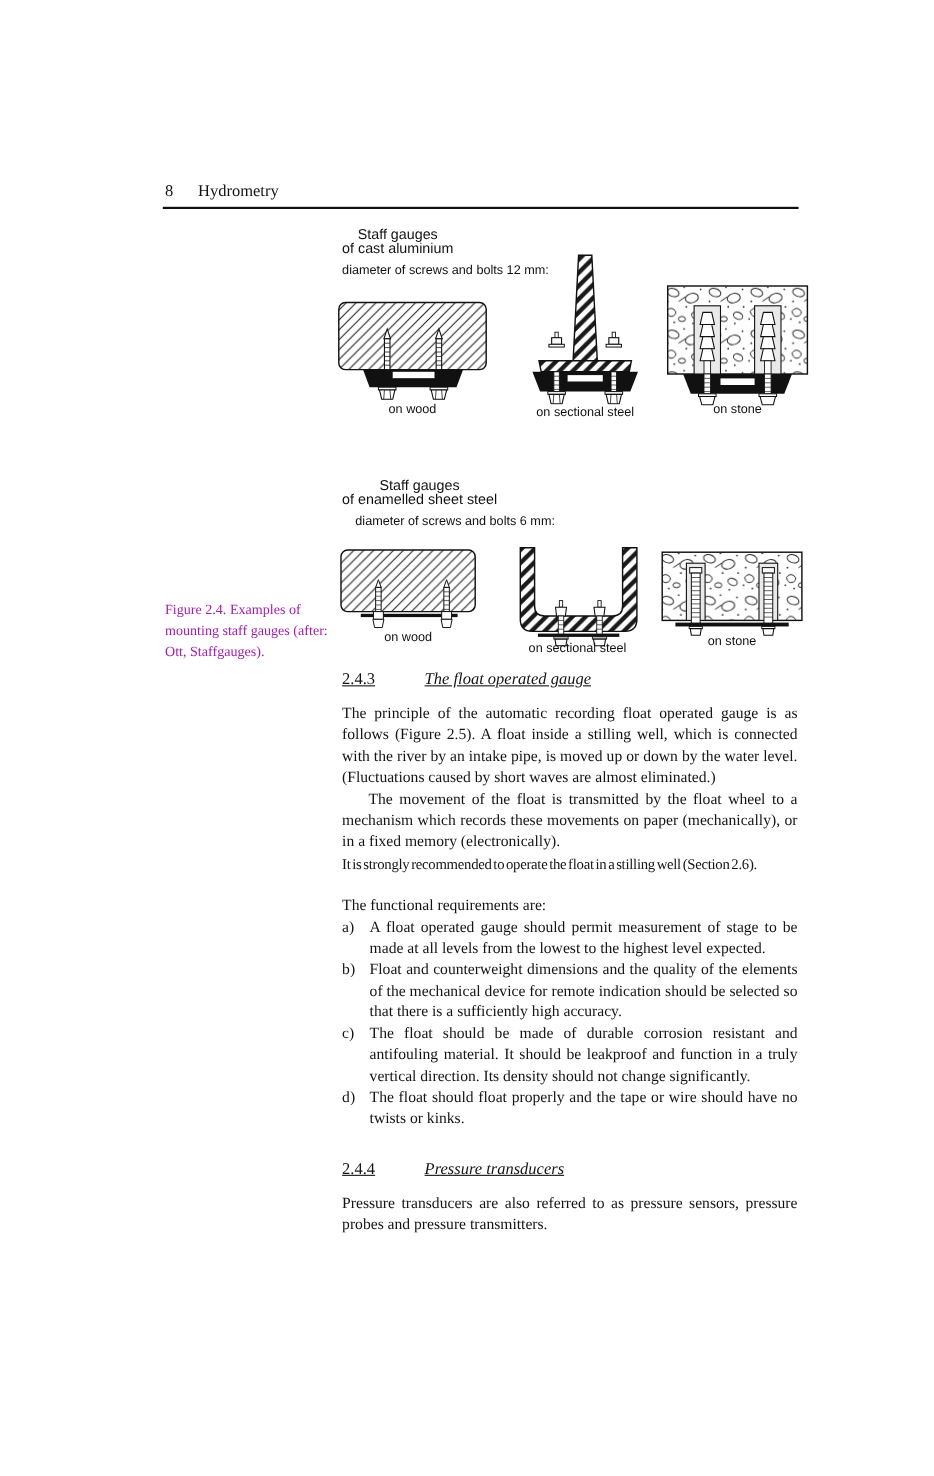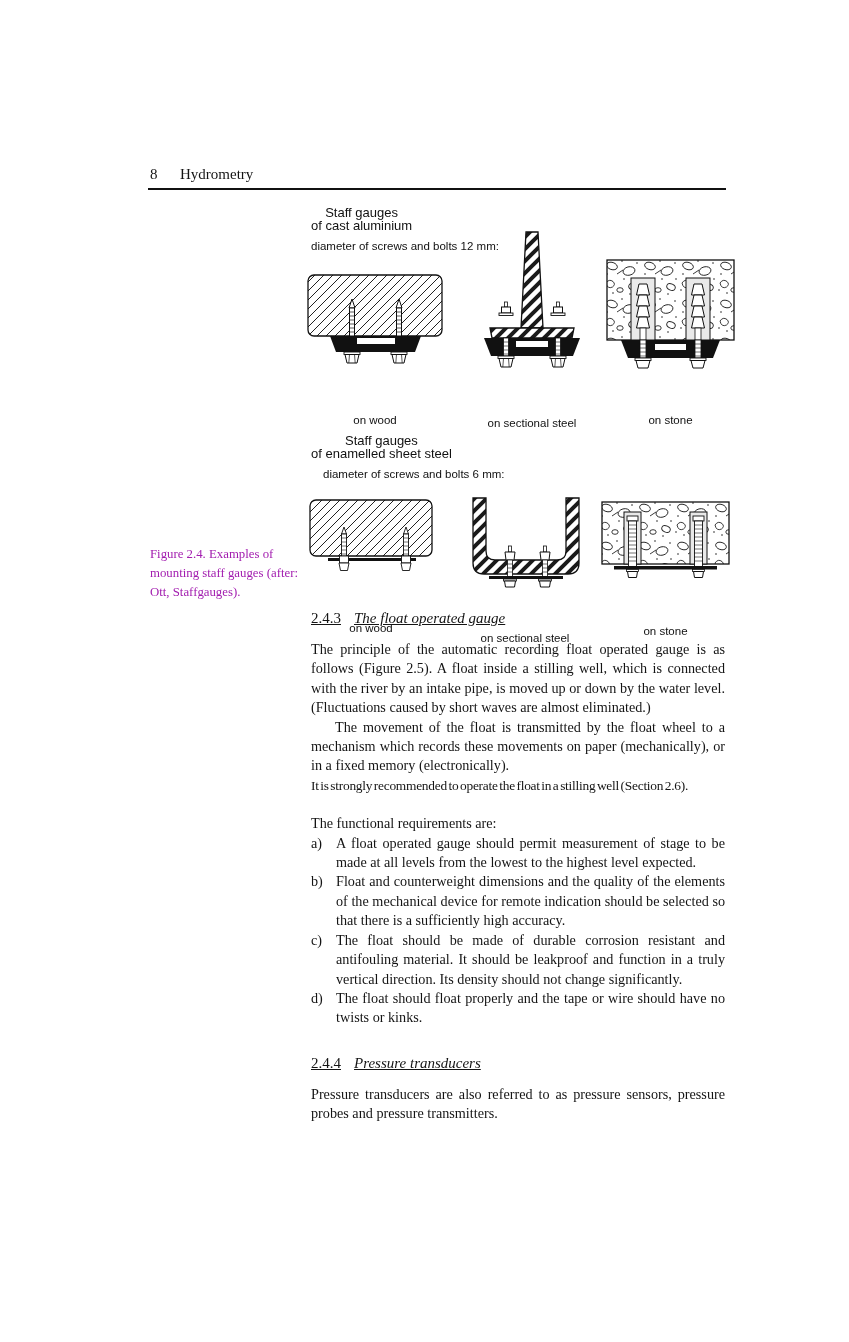--- a/index.html
+++ b/index.html
@@ -13,28 +13,28 @@
   .runtitle{position:absolute;left:30px;top:0;font-size:15px;}
   .headrule{position:absolute;left:148px;top:188px;width:578px;height:0;
     border-top:2.5px solid #111;}
   
   .figtitle{position:absolute;font-family:"Liberation Sans",sans-serif;
     font-size:13px;line-height:13px;color:#111;text-align:center;}
   .fignote{position:absolute;font-family:"Liberation Sans",sans-serif;
     font-size:11.5px;color:#111;}
   .illus{position:absolute;}
   .fig-label{position:absolute;font-family:"Liberation Sans",sans-serif;
-    font-size:11.5px;text-align:center;color:#111;margin-top:48px;}
+    font-size:11.5px;text-align:center;color:#111;}
   .caption{position:absolute;left:150px;top:545px;width:168px;
     font-size:12.8px;line-height:19px;color:#a21caf;}
   
   .maincol{position:absolute;left:311px;top:610px;width:414px;}
   .sechead{display:flex;gap:13px;font-size:15px;margin:0 0 13px 0;font-weight:normal;text-decoration:underline;}
   .sechead .num{font-style:normal;}
-  .sechead .ttl{font-style:italic;}
+  .sechead .ttl{font-style:italic;margin-left:32px;}
   .maincol p{font-size:14.2px;line-height:19.4px;text-align:justify;margin:0;}
   .indent{text-indent:24px;}
   .gap-top{margin-top:19px !important;}
   .squeeze{font-size:13.4px !important;letter-spacing:-0.25px;word-spacing:-1.5px;
     white-space:nowrap;text-align:center;}
   .lst{display:flex;margin:0;}
   .lst .mk{width:25px;flex-shrink:0;font-size:14.2px;line-height:19.4px;}
   .lst .tx{flex:1;font-size:14.2px;line-height:19.4px;text-align:justify;}
   .sec2{margin-top:27px;}
 </style>

